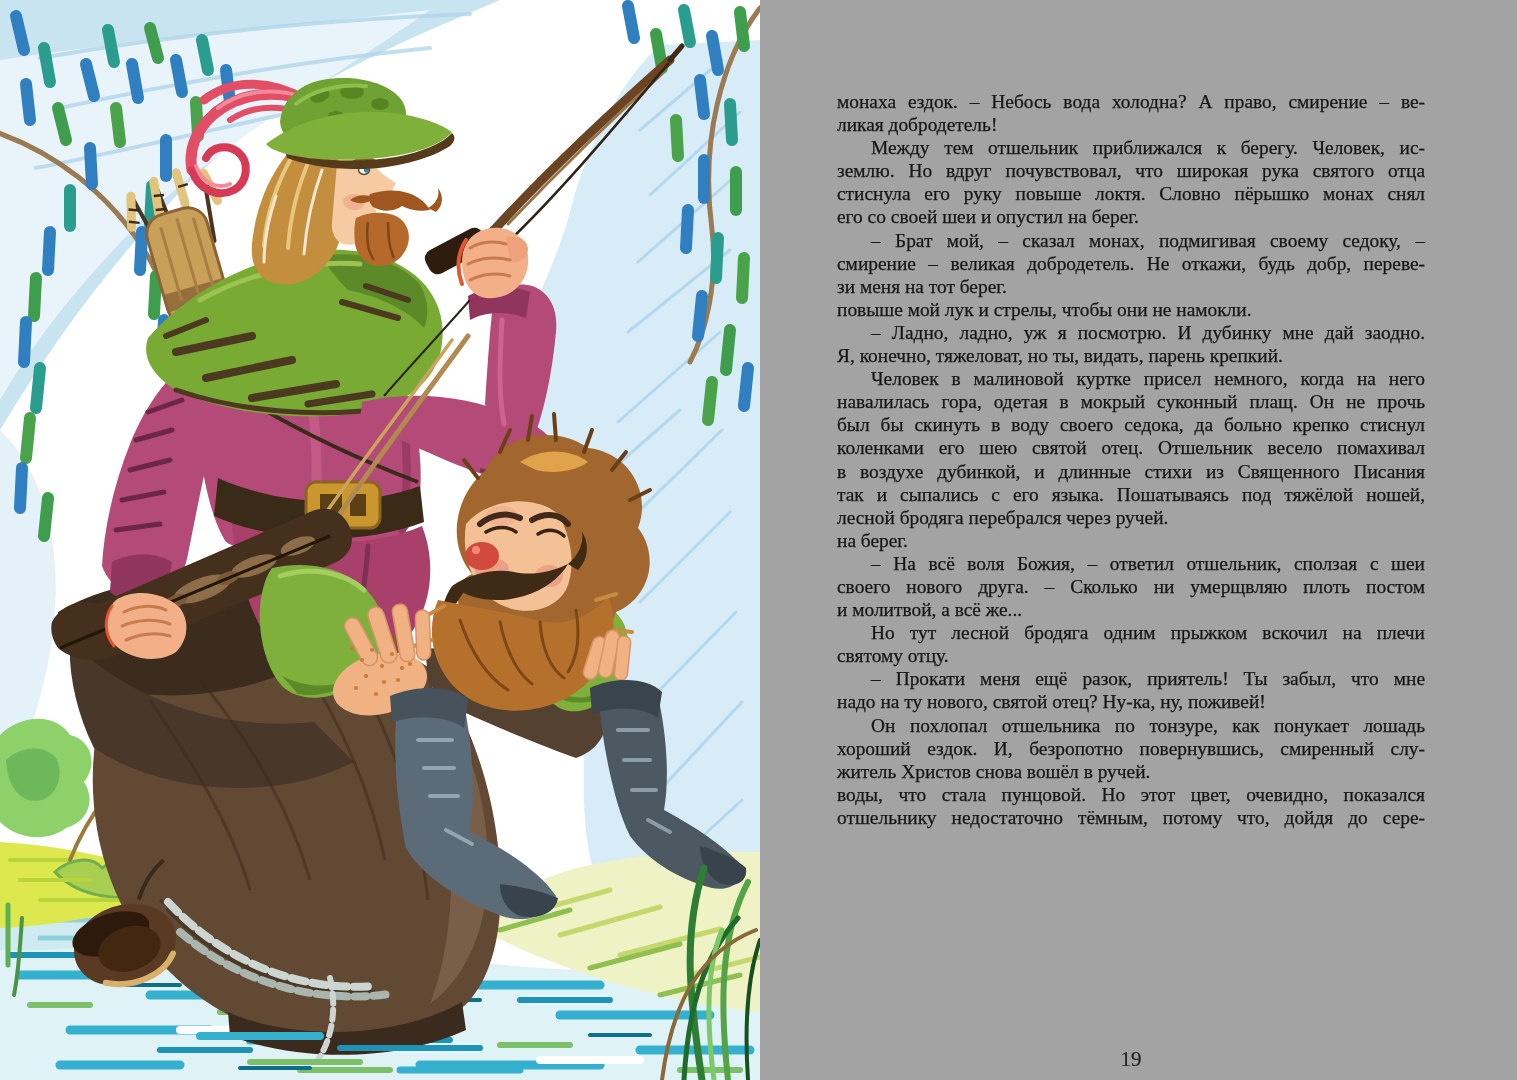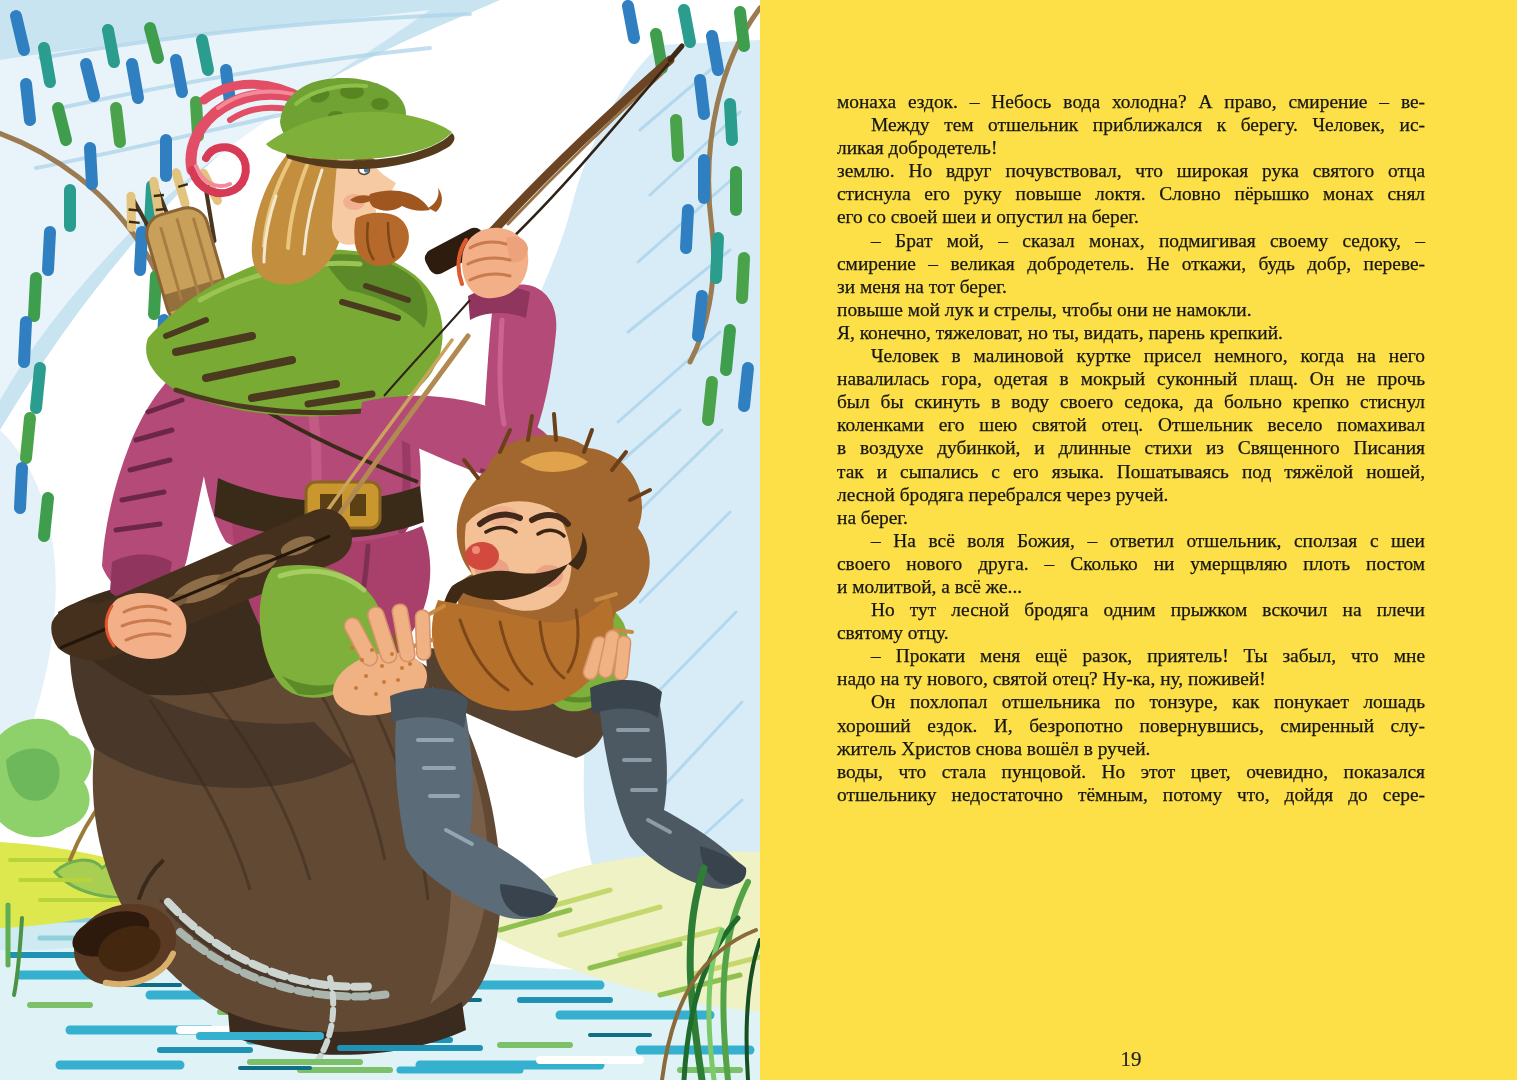--- a/index.html
+++ b/index.html
@@ -1,18 +1,18 @@
 <!DOCTYPE html>
 <html><head>
 <meta charset="utf-8">
 <style>
   html,body{margin:0;padding:0;background:#ffffff;}
   body{width:1517px;height:1080px;position:relative;overflow:hidden;
        font-family:"Liberation Serif",serif;}
-  .spread{position:absolute;inset:0;background:#fde047;}
+  .spread{position:absolute;inset:0;background:#a3a3a3;}
   .illustration{position:absolute;left:0;top:0;width:760px;height:1080px;}
   .text-col{position:absolute;left:837px;top:90px;width:588px;color:#161616;
             font-size:19.4px;line-height:23.1px;
             -webkit-text-stroke:0.25px #161616;}
   .tline{text-align:justify;text-align-last:justify;white-space:normal;height:23.1px;overflow:visible;}
   .tline.end{text-align-last:left;}
   .tline.indent{text-indent:34px;}
   .page-num{position:absolute;left:837px;top:1047px;width:588px;text-align:center;
             color:#222;font-size:21px;-webkit-text-stroke:0.2px #222;}
 </style>
@@ -508,29 +508,30 @@
       <path d="M250,1062 h110" stroke="#7cc06a" stroke-width="6"></path>
       <path d="M400,1070 h120" stroke="#35b0cf" stroke-width="7"></path>
       <path d="M8,905 v60" stroke="#5fae54" stroke-width="5"></path>
       <path d="M22,918 C20,950 18,975 14,995" stroke="#4a9447" stroke-width="4" fill="none"></path>
     </g>
   </svg>
 
   <div class="text-col">
 
   <div class="tline">монаха ездок. – Небось вода холодна? А право, смирение – ве-</div>
+      <div class="tline end">ликая добродетель!</div>
       <div class="tline indent">Между тем отшельник приближался к берегу. Человек, ис-</div>
-      <div class="tline end">ликая добродетель!</div>
       <div class="tline">землю. Но вдруг почувствовал, что широкая рука святого отца</div>
       <div class="tline">стиснула его руку повыше локтя. Словно пёрышко монах снял</div>
       <div class="tline end">его со своей шеи и опустил на берег.</div>
       <div class="tline indent">– Брат мой, – сказал монах, подмигивая своему седоку, –</div>
       <div class="tline">смирение – великая добродетель. Не откажи, будь добр, переве-</div>
       <div class="tline end">зи меня на тот берег.</div>
       <div class="tline end">повыше мой лук и стрелы, чтобы они не намокли.</div>
+      <div class="tline indent">– Ладно, ладно, уж я посмотрю. И дубинку мне дай заодно.</div>
       <div class="tline end">Я, конечно, тяжеловат, но ты, видать, парень крепкий.</div>
       <div class="tline indent">Человек в малиновой куртке присел немного, когда на него</div>
       <div class="tline">навалилась гора, одетая в мокрый суконный плащ. Он не прочь</div>
       <div class="tline">был бы скинуть в воду своего седока, да больно крепко стиснул</div>
       <div class="tline">коленками его шею святой отец. Отшельник весело помахивал</div>
       <div class="tline">в воздухе дубинкой, и длинные стихи из Священного Писания</div>
       <div class="tline">так и сыпались с его языка. Пошатываясь под тяжёлой ношей,</div>
       <div class="tline end">лесной бродяга перебрался через ручей.</div>
       <div class="tline end">на берег.</div>
       <div class="tline indent">– На всё воля Божия, – ответил отшельник, сползая с шеи</div>

